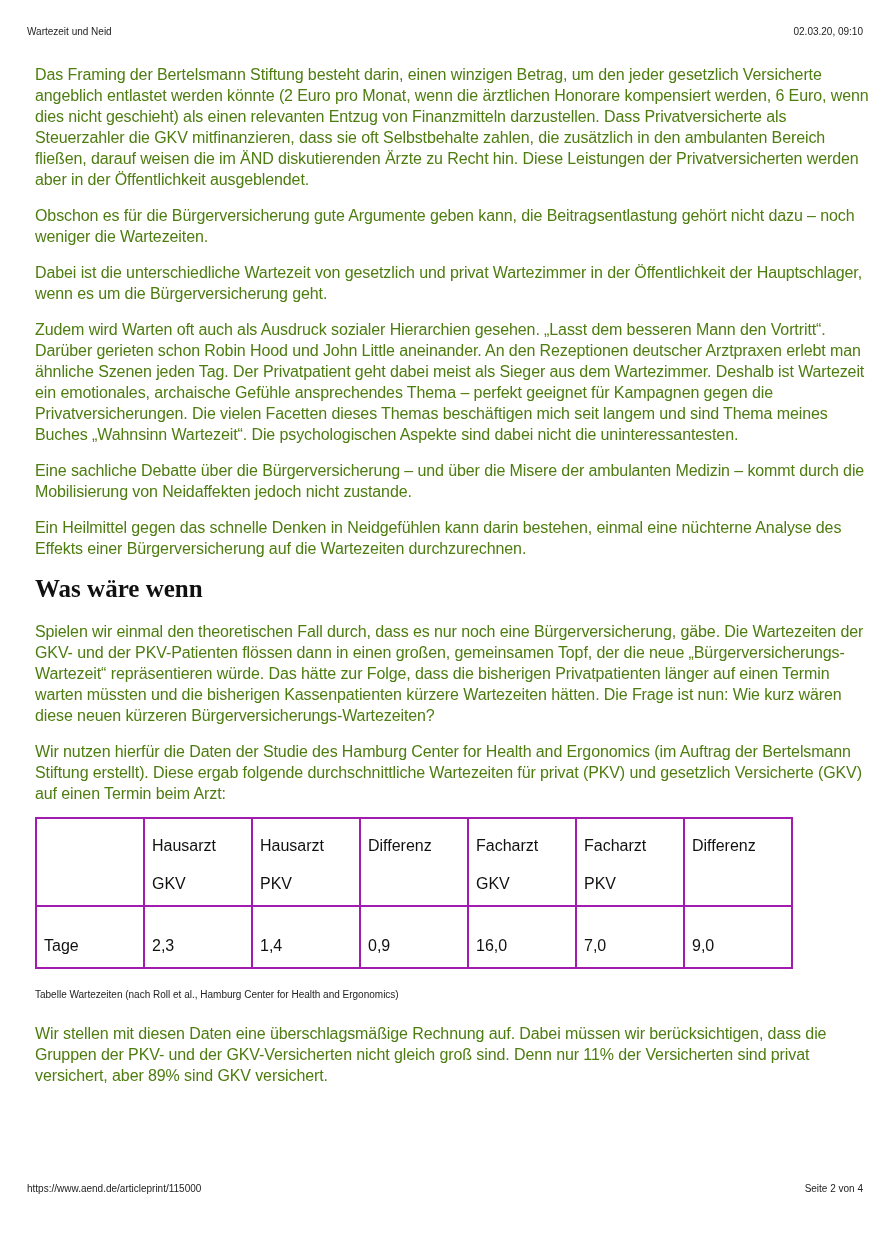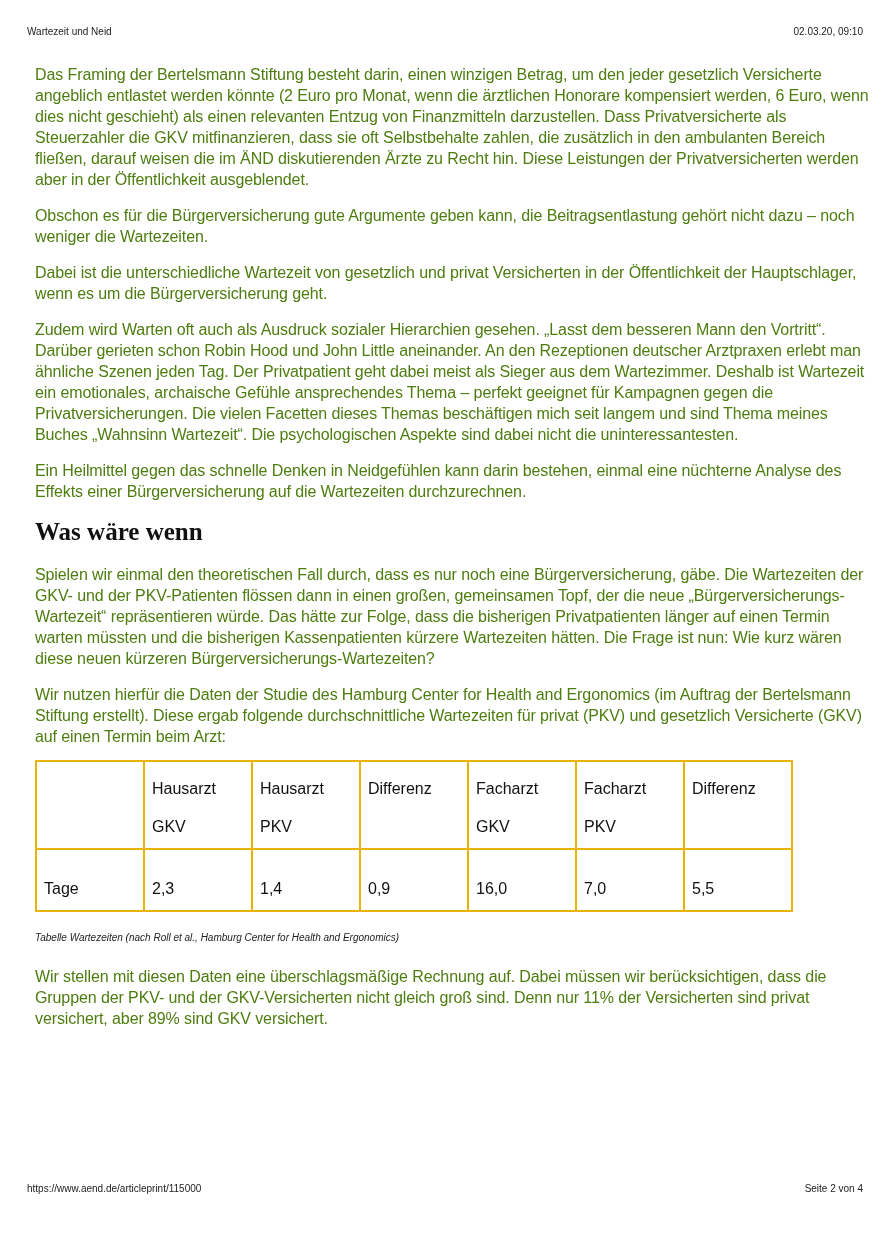--- a/index.html
+++ b/index.html
@@ -25,41 +25,42 @@
     }
     .content h2 {
       font-family: "Liberation Serif", serif; font-weight: bold;
       font-size: 25px; line-height: 30px; margin: 6px 0 17px 0; color: #111;
     }
     table.wait {
       border-collapse: collapse; margin: 13px 0 0 0;
       font-size: 16px; color: #111;
     }
     table.wait td {
-      border: 2px solid #eab308; width: 92px; vertical-align: top;
+      border: 2px solid #a21caf; width: 92px; vertical-align: top;
       padding: 14px 7px 0 7px; line-height: 38px;
     }
     table.wait tr.head td { height: 78px; padding-top: 8px; }
     table.wait tr.body td { height: 40px; padding-top: 20px; line-height: 38px; }
     .caption {
-      font-size: 10px; color: #222; margin: 19px 0 21px 0; line-height: 14px; font-style: italic;
+      font-size: 10px; color: #222; margin: 19px 0 21px 0; line-height: 14px;
     }
     .head-line { display: block; }
   </style>
 </head>
 <body>
 
 <div class="hdr hdr-left">Wartezeit und Neid</div>
 <div class="hdr hdr-right">02.03.20, 09:10</div>
 
 <div class="content">
   <p>Das Framing der Bertelsmann Stiftung besteht darin, einen winzigen Betrag, um den jeder gesetzlich Versicherte angeblich entlastet werden könnte (2 Euro pro Monat, wenn die ärztlichen Honorare kompensiert werden, 6 Euro, wenn dies nicht geschieht) als einen relevanten Entzug von Finanzmitteln darzustellen. Dass Privatversicherte als Steuerzahler die GKV mitfinanzieren, dass sie oft Selbstbehalte zahlen, die zusätzlich in den ambulanten Bereich fließen, darauf weisen die im ÄND diskutierenden Ärzte zu Recht hin. Diese Leistungen der Privatversicherten werden aber in der Öffentlichkeit ausgeblendet.</p>
   <p>Obschon es für die Bürgerversicherung gute Argumente geben kann, die Beitragsentlastung gehört nicht dazu – noch weniger die Wartezeiten.</p>
-  <p><span>Dabei ist die unterschiedliche Wartezeit von gesetzlich und privat Versicherten in der Öffentlichkeit der Hauptschlager, wenn es um die Bürgerversicherung geht.</span><br></p>
+  <p><span>Dabei ist die unterschiedliche Wartezeit von gesetzlich und privat Wartezimmer in der Öffentlichkeit der Hauptschlager, wenn es um die Bürgerversicherung geht.</span><br></p>
   <p>Zudem wird Warten oft auch als Ausdruck sozialer Hierarchien gesehen. „Lasst dem besseren Mann den Vortritt“. Darüber gerieten schon Robin Hood und John Little aneinander. An den Rezeptionen deutscher Arztpraxen erlebt man ähnliche Szenen jeden Tag. Der Privatpatient geht dabei meist als Sieger aus dem Wartezimmer. Deshalb ist Wartezeit ein emotionales, archaische Gefühle ansprechendes Thema – perfekt geeignet für Kampagnen gegen die Privatversicherungen. Die vielen Facetten dieses Themas beschäftigen mich seit langem und sind Thema meines Buches „Wahnsinn Wartezeit“. Die psychologischen Aspekte sind dabei nicht die uninteressantesten.</p>
+  <p>Eine sachliche Debatte über die Bürgerversicherung – und über die Misere der ambulanten Medizin – kommt durch die Mobilisierung von Neidaffekten jedoch nicht zustande.</p>
   <p>Ein Heilmittel gegen das schnelle Denken in Neidgefühlen kann darin bestehen, einmal eine nüchterne Analyse des Effekts einer Bürgerversicherung auf die Wartezeiten durchzurechnen.</p>
 
   <h2>Was wäre wenn</h2>
 
   <p>Spielen wir einmal den theoretischen Fall durch, dass es nur noch eine Bürgerversicherung, gäbe. Die Wartezeiten der GKV- und der PKV-Patienten flössen dann in einen großen, gemeinsamen Topf, der die neue „Bürgerversicherungs-Wartezeit“ repräsentieren würde. Das hätte zur Folge, dass die bisherigen Privatpatienten länger auf einen Termin warten müssten und die bisherigen Kassenpatienten kürzere Wartezeiten hätten. Die Frage ist nun: Wie kurz wären diese neuen kürzeren Bürgerversicherungs-Wartezeiten?</p>
   <p style="margin-bottom:0">Wir nutzen hierfür die Daten der Studie des Hamburg Center for Health and Ergonomics (im Auftrag der Bertelsmann Stiftung erstellt). Diese ergab folgende durchschnittliche Wartezeiten für privat (PKV) und gesetzlich Versicherte (GKV) auf einen Termin beim Arzt:</p>
 
   <table class="wait">
     <tbody>
         <tr class="head">
@@ -92,21 +93,21 @@
             <span class="head-line"></span>
           </td>
     </tr>
     <tr class="body">
       <td>Tage</td>
       <td>2,3</td>
       <td>1,4</td>
       <td>0,9</td>
       <td>16,0</td>
       <td>7,0</td>
-      <td>5,5</td>
+      <td>9,0</td>
     </tr>
   </tbody>
     </table>
 
   <div class="caption">Tabelle Wartezeiten (nach Roll et al., Hamburg Center for Health and Ergonomics)</div>
 
   <p>Wir stellen mit diesen Daten eine überschlagsmäßige Rechnung auf. Dabei müssen wir berücksichtigen, dass die Gruppen der PKV- und der GKV-Versicherten nicht gleich groß sind. Denn nur 11% der Versicherten sind privat versichert, aber 89% sind GKV versichert.</p>
 </div>
 
 <a class="ftr ftr-left" style="text-decoration:none;color:#222;">https://www.aend.de/articleprint/115000</a>

